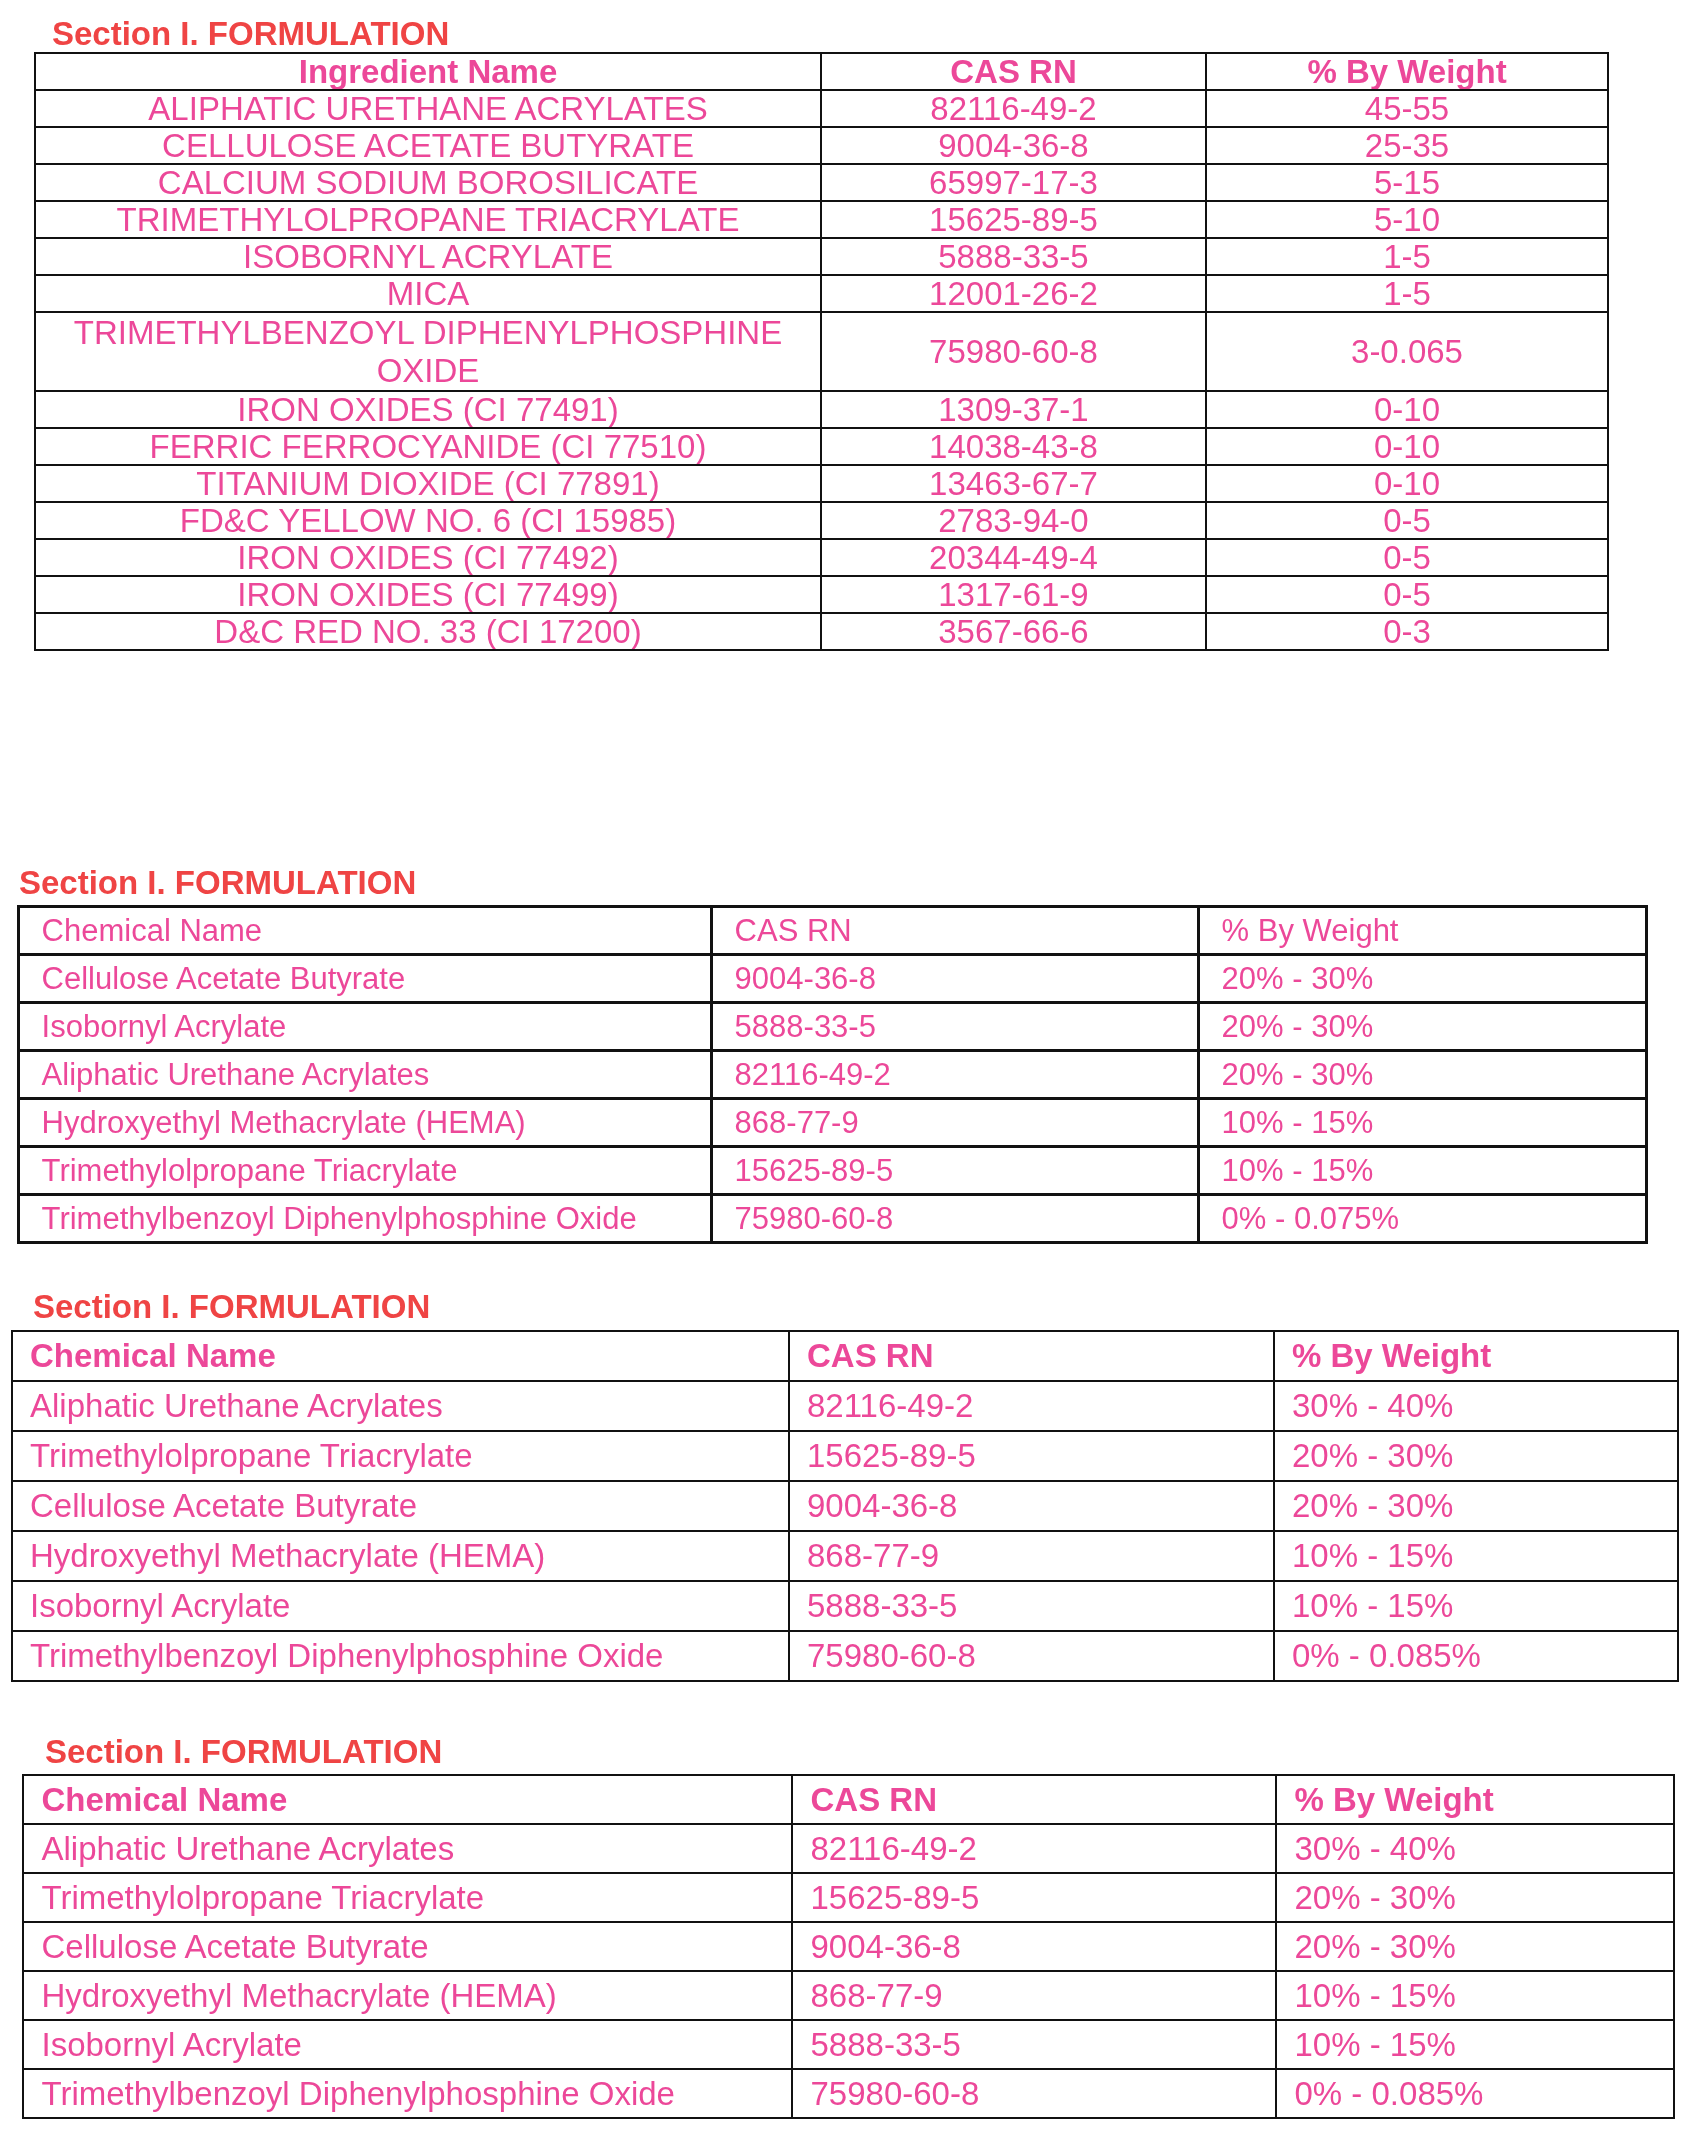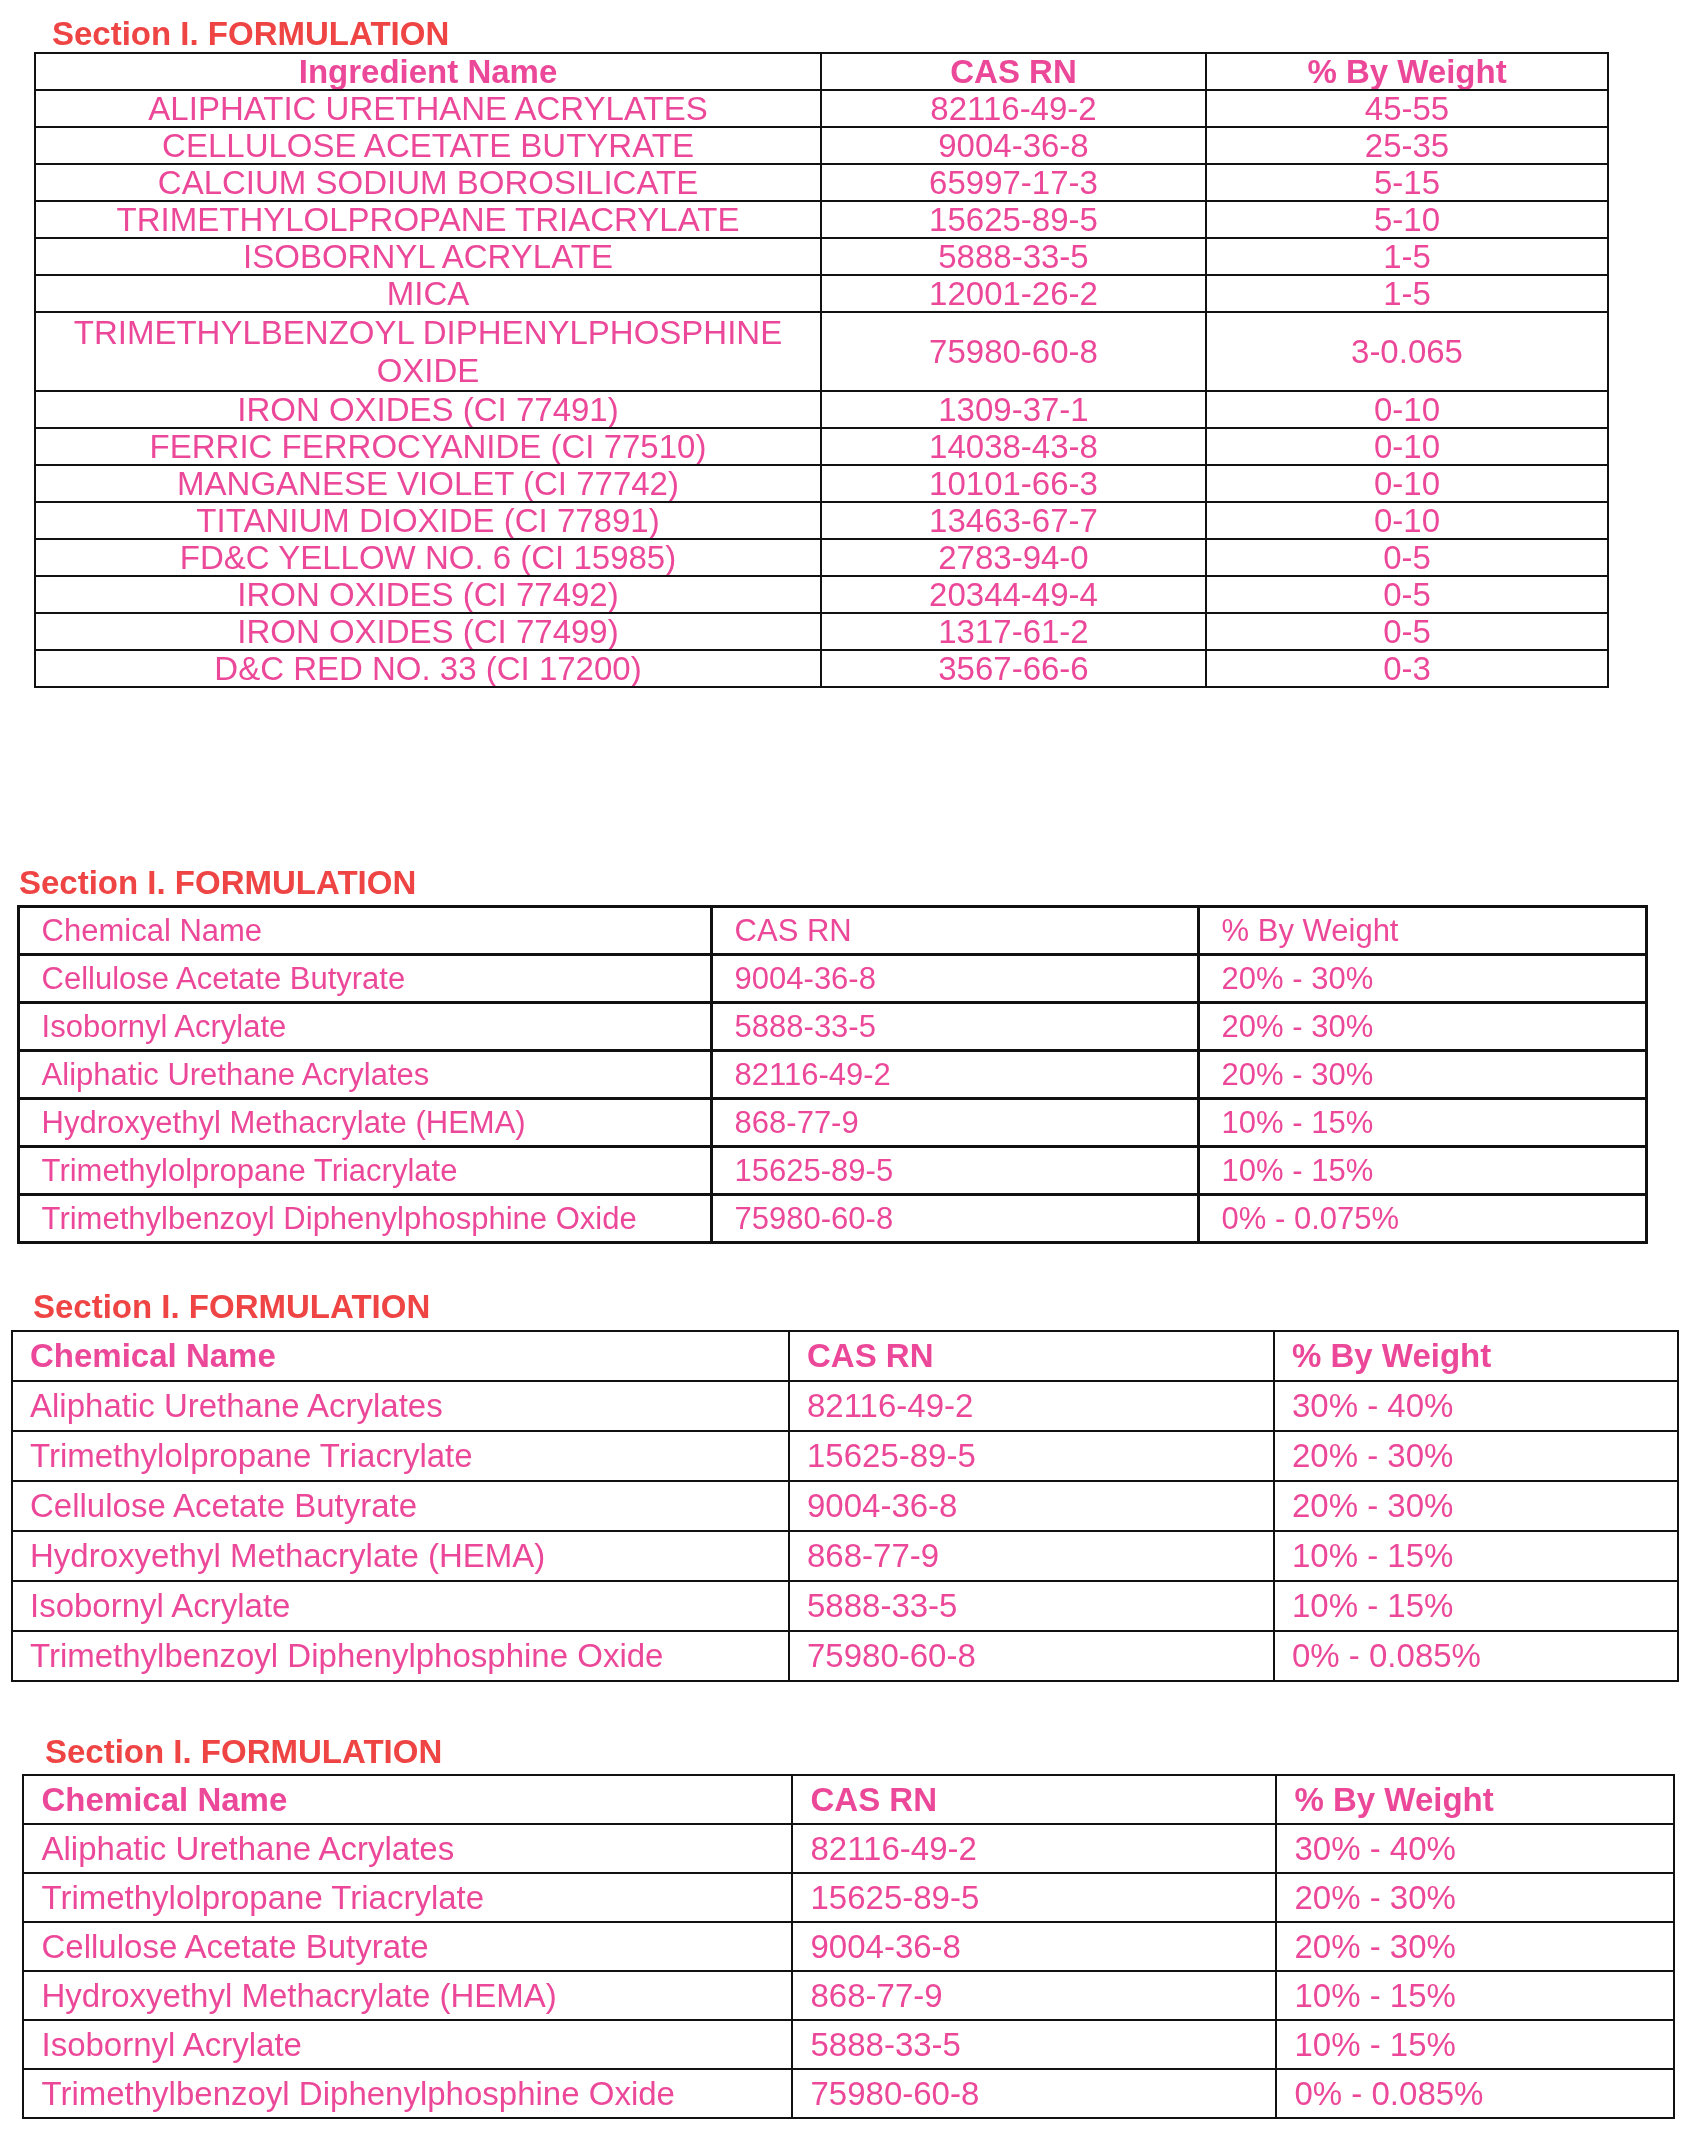--- a/index.html
+++ b/index.html
@@ -94,42 +94,37 @@
         <td>IRON OXIDES (CI 77491)</td>
         <td>1309-37-1</td>
         <td>0-10</td>
       </tr>
       <tr>
         <td>FERRIC FERROCYANIDE (CI 77510)</td>
         <td>14038-43-8</td>
         <td>0-10</td>
       </tr>
       <tr>
-        <td>MANGANESE VIOLET (CI 77742)</td>
-        <td>10101-66-3</td>
-        <td>0-10</td>
-      </tr>
-      <tr>
         <td>TITANIUM DIOXIDE (CI 77891)</td>
         <td>13463-67-7</td>
         <td>0-10</td>
       </tr>
       <tr>
         <td>FD&amp;C YELLOW NO. 6 (CI 15985)</td>
         <td>2783-94-0</td>
         <td>0-5</td>
       </tr>
       <tr>
         <td>IRON OXIDES (CI 77492)</td>
         <td>20344-49-4</td>
         <td>0-5</td>
       </tr>
       <tr>
         <td>IRON OXIDES (CI 77499)</td>
-        <td>1317-61-2</td>
+        <td>1317-61-9</td>
         <td>0-5</td>
       </tr>
       <tr>
         <td>D&amp;C RED NO. 33 (CI 17200)</td>
         <td>3567-66-6</td>
         <td>0-3</td>
       </tr>
     </tbody>
 </table>
 

